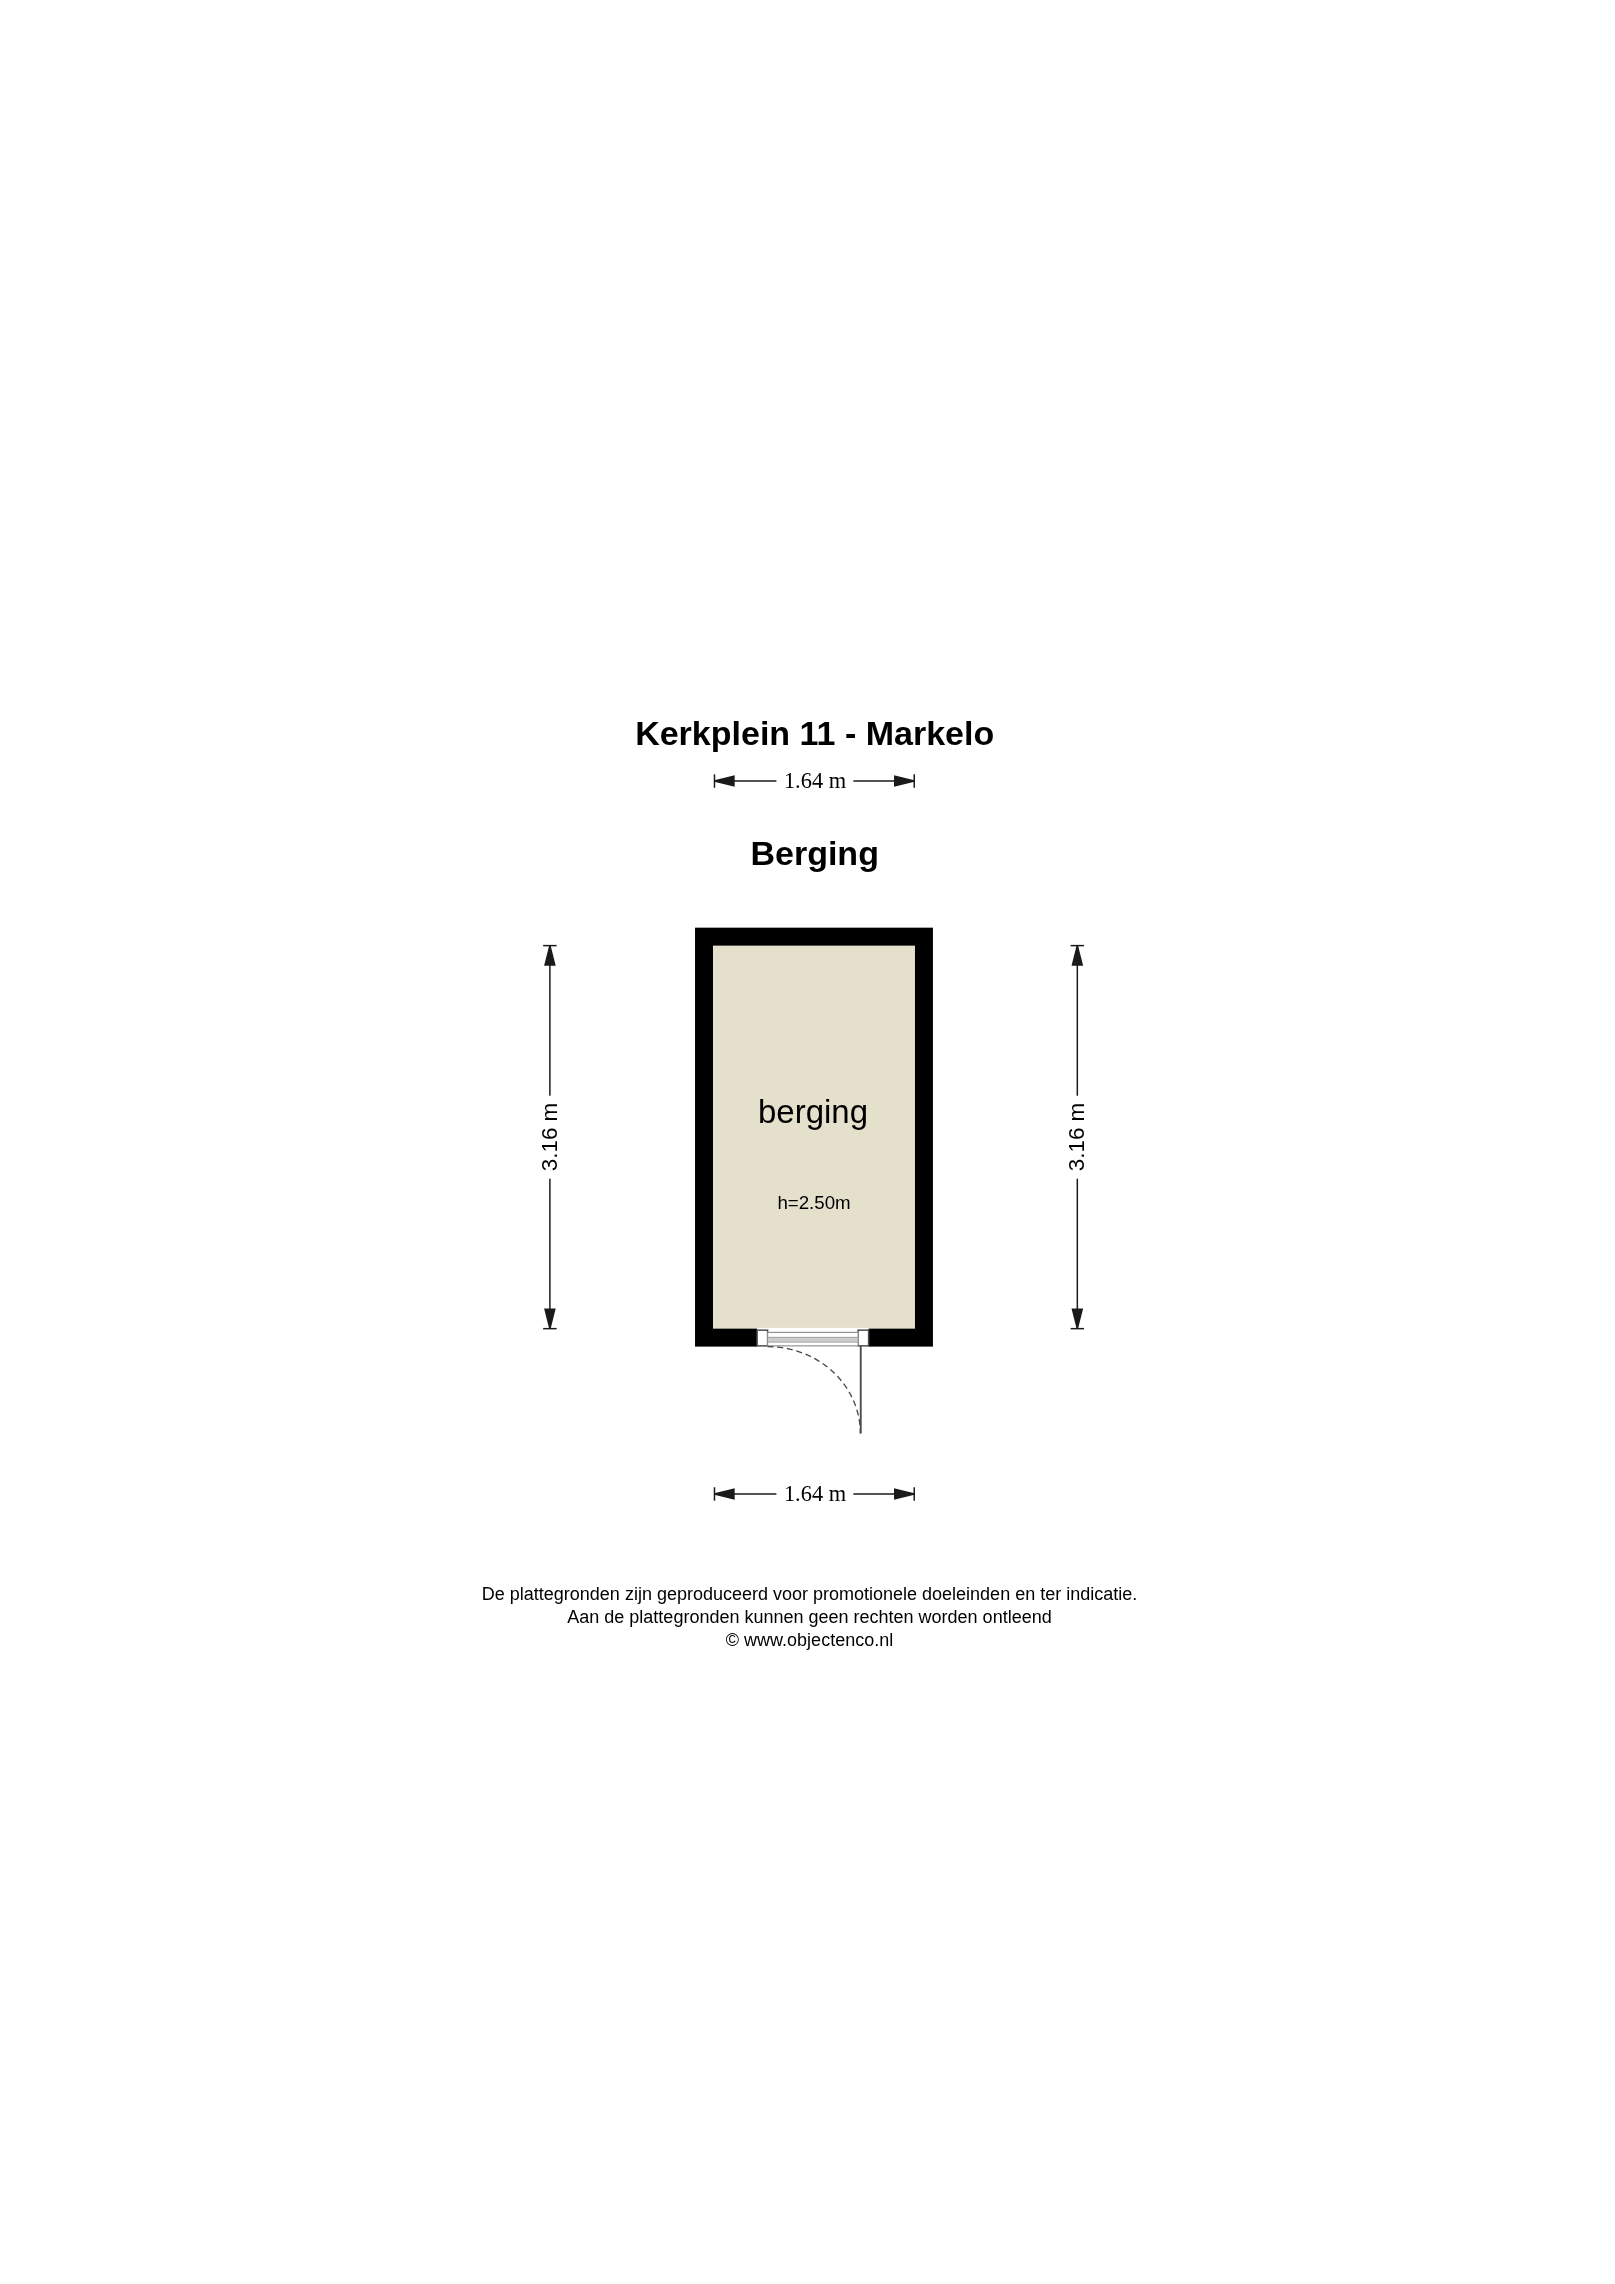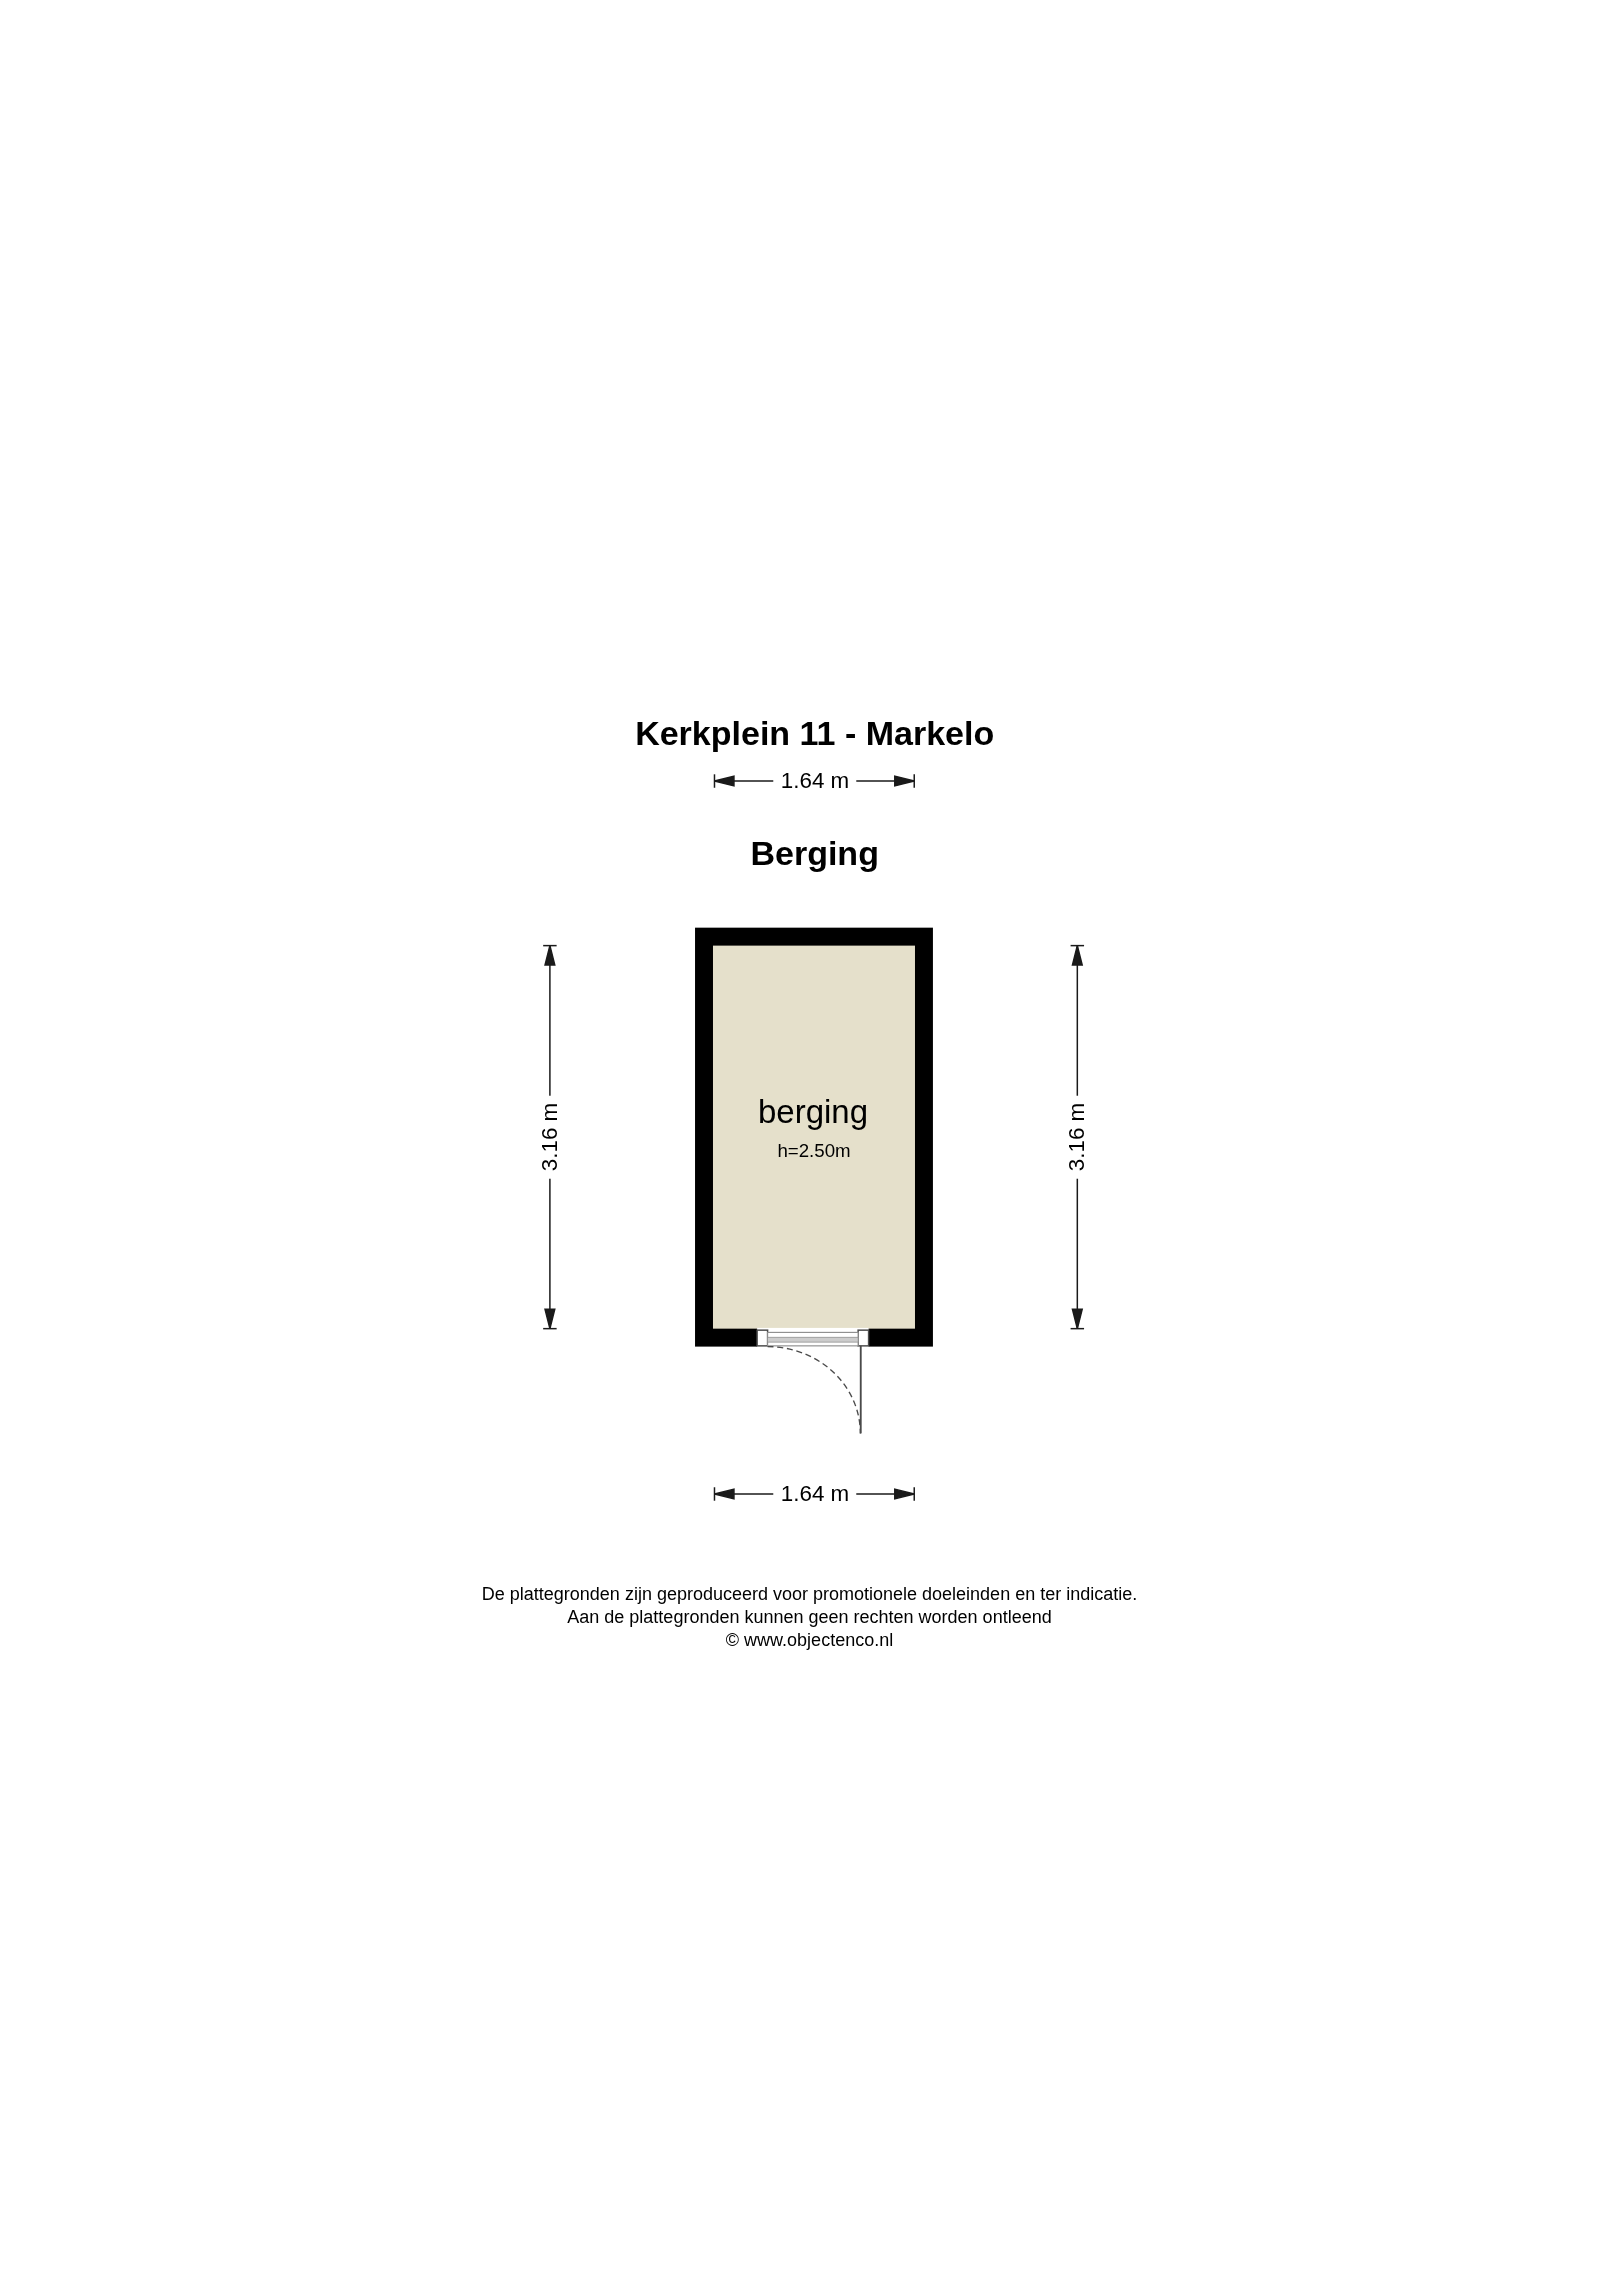--- a/index.html
+++ b/index.html
@@ -35,34 +35,34 @@
   .room-name {
     left: 813px;
     top: 1095px;
     transform: translateX(-50%);
     font-size: 33px;
     line-height: 33px;
     white-space: nowrap;
   }
   .room-height {
     left: 814px;
-    top: 1142px;
+    top: 1194px;
     transform: translateX(-50%);
     font-size: 18.7px;
     line-height: 18.7px;
     white-space: nowrap;
   }
   .dim-label {
     font-size: 22.4px;
     line-height: 22.4px;
     background: #ffffff;
     padding: 1.5px 7.5px;
     white-space: nowrap;
   }
-  .dim-label.h { transform: translate(-50%, -50%); }
+  .dim-label.h { transform: translate(-50%, -50%); font-family: Liberation Serif, serif; }
   .dim-label.v { transform: translate(-50%, -50%) rotate(-90deg); }
   .footer-block {
     left: 1.5px;
     top: 1583px;
     width: 1616px;
     text-align: center;
     font-size: 18px;
     line-height: 23px;
     letter-spacing: 0px;
   }

